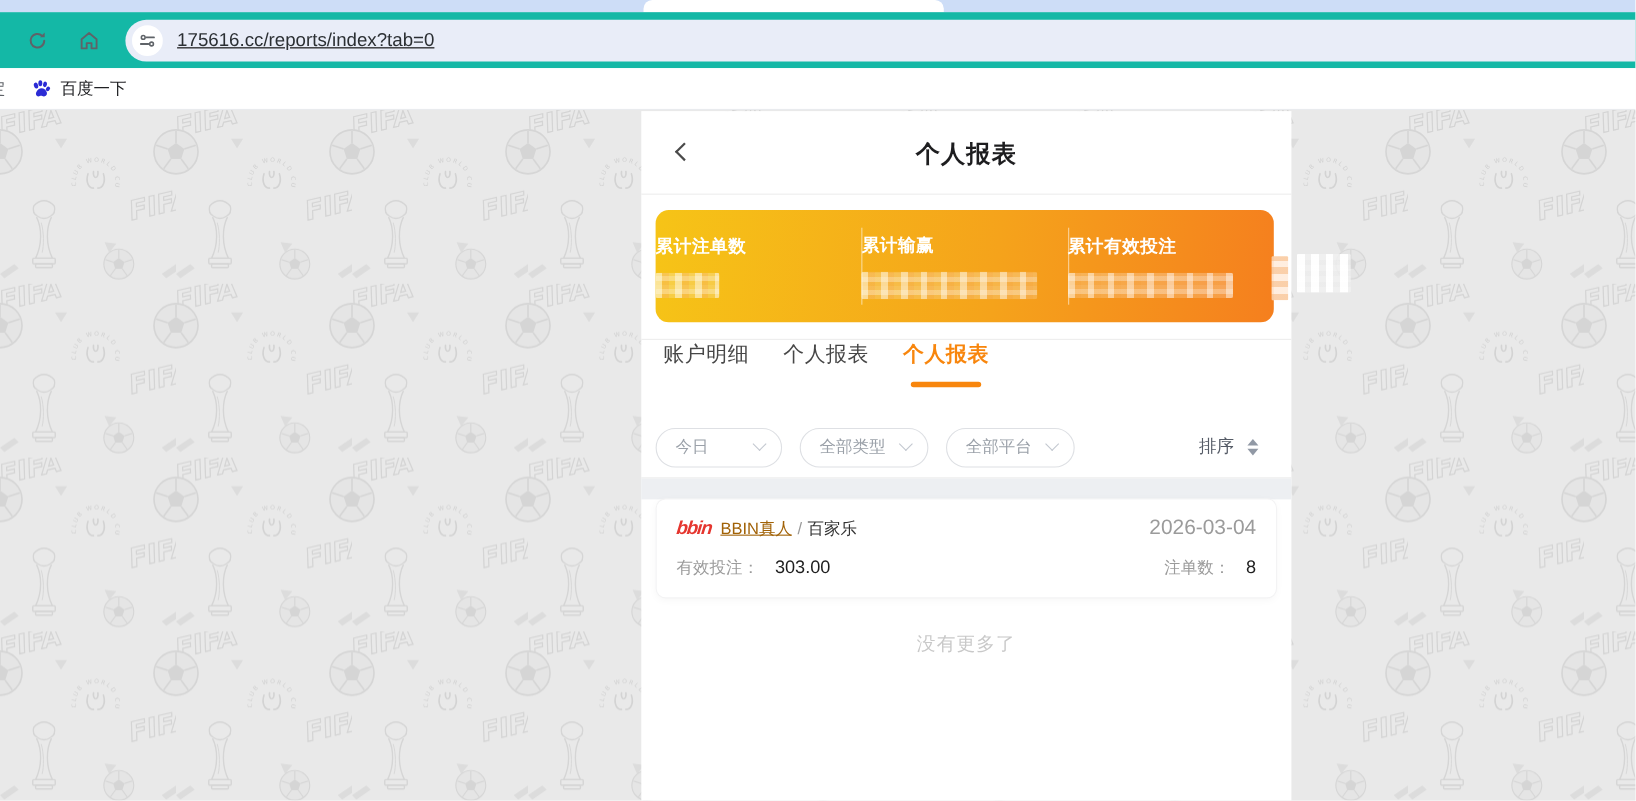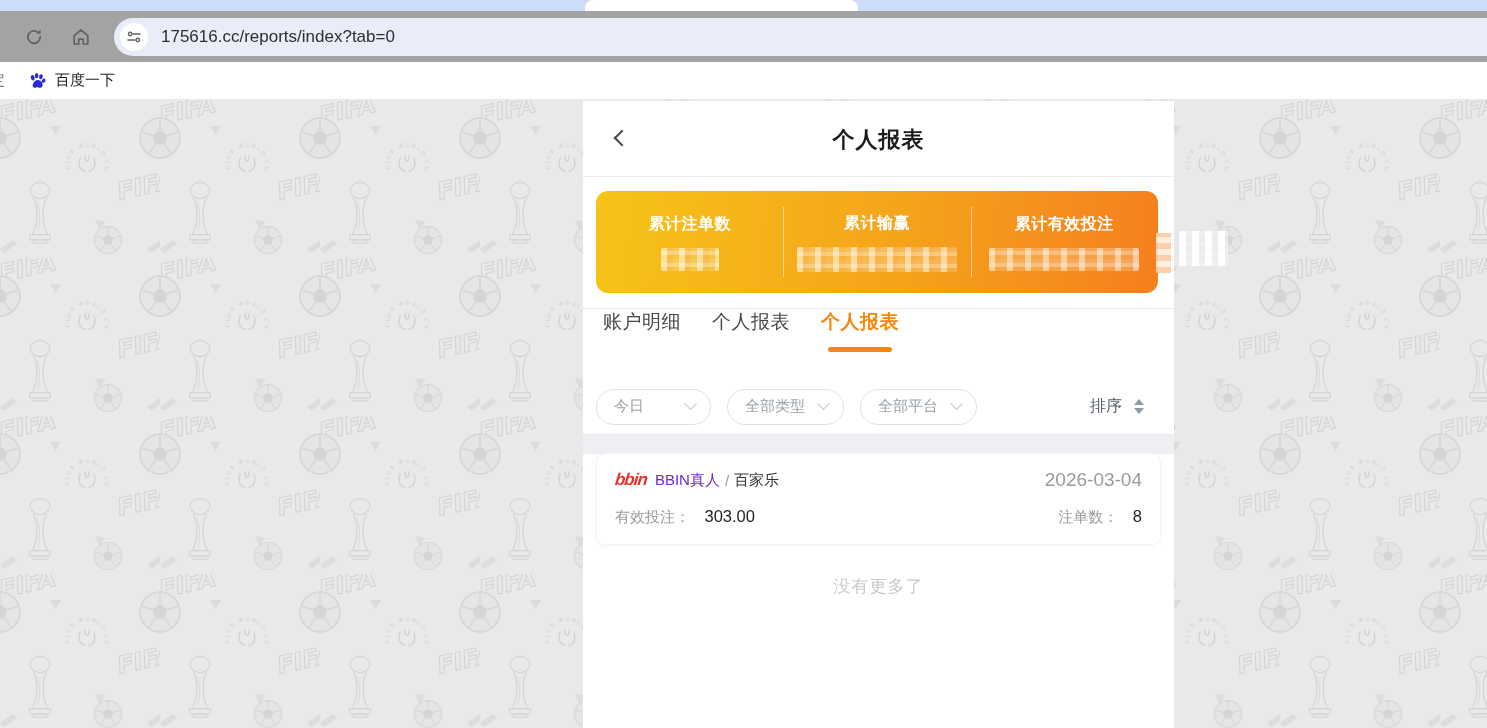--- a/index.html
+++ b/index.html
@@ -4,21 +4,21 @@
 <style>
   * { margin:0; padding:0; box-sizing:border-box; }
   html,body { background:#fff; }
   body { font-family:"Liberation Sans", sans-serif; }
   .screen { position:relative; width:1487px; height:728px; overflow:hidden; background:#fff; }
 
   
   .chrome { position:absolute; top:0; left:0; width:100%; height:100px; background:#fff; }
   .tabstrip { height:11px; background:#cdddf7; position:relative; }
   .tab-notch { position:absolute; left:585px; top:0; width:273px; height:11px; background:#fff; border-radius:8px 8px 0 0; }
-  .toolbar { height:51px; background:#a3a3a3; display:flex; align-items:center; }
+  .toolbar { height:51px; background:#14b8a6; display:flex; align-items:center;text-decoration:underline; }
   .icon-btn { width:34px; height:34px; display:flex; align-items:center; justify-content:center; border-radius:50%; cursor:pointer; flex:0 0 auto; }
   .icon-btn svg { display:block; }
   .reload-btn { margin-left:17px; }
   .home-btn { margin-left:13px; }
   .url-pill { margin-left:16px; height:38px; flex:1; background:#e9edf8; border-radius:19px 0 0 19px; display:flex; align-items:center; padding-left:6px; overflow:hidden; }
   .tune-circle { width:28px; height:28px; border-radius:50%; background:#fff; display:flex; align-items:center; justify-content:center; flex:0 0 auto; }
   .url-text { margin-left:13px; font-size:17px; color:#2b2f33; white-space:nowrap; }
   .bookmarksbar { height:38px; background:#fff; display:flex; align-items:center; border-bottom:1px solid #e9ebee; }
   .clipped-bm { width:10px; overflow:hidden; flex:0 0 auto; }
   .clipped-bm span { display:inline-block; margin-left:-10px; color:#5f6368; font-size:15px; }
@@ -31,21 +31,21 @@
 
   
   .panel { position:absolute; left:583px; top:101px; width:591px; height:627px; background:#fff; }
   .panel-header { height:76px; position:relative; border-bottom:1px solid #ededed; }
   .back-btn { position:absolute; left:26px; top:26px; width:24px; height:24px; cursor:pointer; }
   .back-chevron { position:absolute; left:7px; top:5px; width:12px; height:12px; border-left:2px solid #4a4a4a; border-bottom:2px solid #4a4a4a; transform:rotate(45deg); }
   .panel-title { position:absolute; left:0; right:0; top:24px; text-align:center; font-size:22px; font-weight:600; color:#1d1d1f; letter-spacing:1px; }
 
   .stats-section { padding:14px 16px 15px 13px; border-bottom:1px solid #ededed; }
   .stats-card { height:102px; border-radius:12px; background:linear-gradient(97deg,#f6c417 0%,#f5a31b 55%,#f57f1e 100%); display:flex; color:#fff; }
-  .stat { flex:1; display:flex; flex-direction:column; align-items:center; justify-content:center; gap:13px; position:relative; }
+  .stat { flex:1; display:flex; flex-direction:column; justify-content:center; gap:13px; position:relative; }
   .stat + .stat::before { content:""; position:absolute; left:0; top:16px; bottom:16px; width:1px; background:rgba(255,255,255,.55); }
   .stat-label { font-size:16px; font-weight:700; letter-spacing:.5px; }
   .mosaic { height:23px; border-radius:2px;
     background-image:
       repeating-linear-gradient(0deg, rgba(255,255,255,0) 0 4px, rgba(255,255,255,.30) 4px 8px, rgba(255,255,255,.08) 8px 12px),
       repeating-linear-gradient(90deg, rgba(255,255,255,.55) 0 6px, rgba(250,190,120,.45) 6px 12px, rgba(255,255,255,.20) 12px 18px); }
   .m1 { width:58px; } .m2 { width:150px; } .m3 { width:160px; height:25px; }
 
   .tabs-row { height:70px; display:flex; align-items:flex-start; gap:31px; padding-left:20px; }
   .tab { position:relative; font-size:19px; color:#474747; cursor:pointer; letter-spacing:.5px; }
@@ -63,21 +63,21 @@
 
   .band { height:19px; background:#edeff2; }
 
   .list { padding:0 14px; }
   .record-card { background:#fff; border-radius:8px; box-shadow:0 0 0 1px #f3f3f4, 0 2px 8px rgba(0,0,0,.04); padding:15px 18px 17px; cursor:pointer; }
   .rc-row { display:flex; justify-content:space-between; align-items:baseline; }
   .rc-row1 { margin-bottom:16px; align-items:center; }
   .rc-row2 { margin-bottom:13px; }
   .rc-left { display:flex; align-items:center; }
   .logo-bbin { font-style:italic; font-weight:800; font-size:17px; color:#e5352e; letter-spacing:-1px; transform:skewX(-6deg); margin-right:8px; }
-  .prov { color:#6d28d9; font-size:15px; }
+  .prov { color:#a16207; font-size:15px;text-decoration:underline; }
   .sep { color:#9a9a9a; font-size:15px; margin:0 5px; }
   .game { color:#333; font-size:15px; }
   .date { color:#9b9b9b; font-size:19px; }
   .lbl { color:#9b9b9b; font-size:15px; margin-right:10px; }
   .val { font-size:16.5px; color:#1f1f1f; }
   .val.green { color:#2eae4f; }
   .val.red { color:#e9413c; }
   .no-more { margin-top:31px; text-align:center; color:#c9c9c9; font-size:17px; letter-spacing:1px; }
 
   

